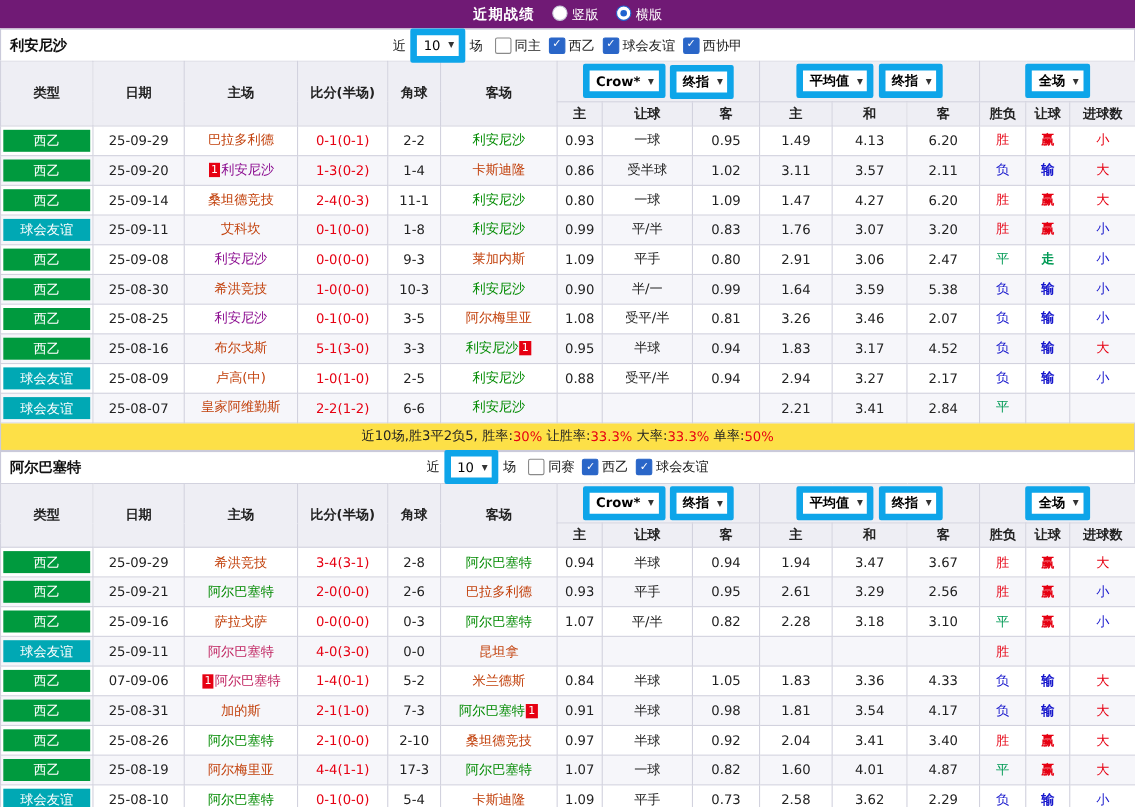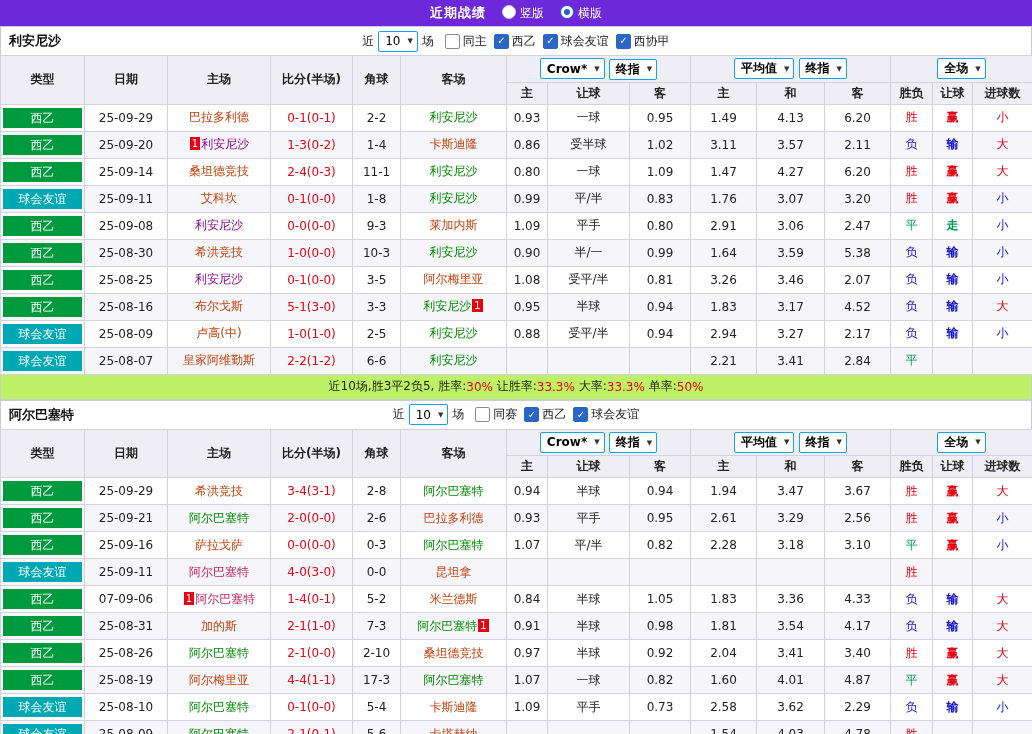--- a/index.html
+++ b/index.html
@@ -1,46 +1,46 @@
 <!DOCTYPE html>
 <html><head>
 <meta charset="utf-8">
 <style>
   html,body{margin:0;padding:0}
   body{width:1032px;background:#fff;font-family:"DejaVu Sans","Liberation Sans",sans-serif;font-size:12px;color:#222}
-  .topbar{height:26px;background:#6d28d9;display:flex;align-items:center;justify-content:center;gap:16px}
+  .topbar{height:26px;background:#701a75;display:flex;align-items:center;justify-content:center;gap:16px}
   .tb-title{color:#fff;font-weight:bold;font-size:13px;letter-spacing:1px}
   .radio{display:inline-flex;align-items:flex-start;gap:4px;color:#fff;cursor:pointer;font-size:12px}
   .rdot{width:12px;height:12px;border-radius:50%;background:#fff;border:1px solid #c8c8d8;position:relative;display:inline-block}
   .rdot.on{border-color:#1f62d0}
   .rdot.on::after{content:"";position:absolute;left:3px;top:3px;width:6px;height:6px;border-radius:50%;background:#1f62d0}
   .filter-row{position:relative;height:28px;display:flex;align-items:center;justify-content:center;border:1px solid #cacada;border-bottom:none;background:#fff}
   .team-name{position:absolute;left:8px;font-weight:bold;font-size:13px;color:#111}
   .filters{display:flex;align-items:center;gap:4px}
-  .sel{display:inline-flex;align-items:center;justify-content:flex-end;gap:7px;height:19px;background:#fff;border:1px solid #0ea5e9;border-radius:2px;padding:0 4px 0 6px;font-size:12px;color:#000;cursor:default}
+  .sel{display:inline-flex;align-items:center;justify-content:flex-end;gap:7px;height:19px;background:#fff;border:6px solid #0ea5e9;border-radius:2px;padding:0 4px 0 6px;font-size:12px;color:#000;cursor:default}
   .caret{font-size:7px;color:#333}
   .checks{display:inline-flex;align-items:flex-start}
   .chk{display:inline-flex;align-items:center;gap:3px;margin-left:7px;cursor:pointer}
   .box{width:13px;height:13px;border:1px solid #8a8a8a;border-radius:2px;background:#fff;display:inline-flex;align-items:center;justify-content:center;font-size:10px;font-weight:bold;color:#fff;line-height:1}
   .box.on{background:#2a66c8;border-color:#2a66c8}
   table.grid{width:1032px;border-collapse:collapse;table-layout:fixed}
   .grid th,.grid td{border:1px solid #d2d2de;text-align:center;padding:0;overflow:hidden;white-space:nowrap}
   .grid thead th{background:#eeeef4;height:21px;font-weight:bold;font-size:12px;color:#222}
   .grid thead th.grp{padding:2px 12px}
   .grid tbody td{height:26px;font-size:12px}
   .grid tbody tr:nth-child(even){background:#f6f6fa}
   .badge{display:block;margin:3px 2px;height:20px;line-height:20px;color:#fff;font-size:12px}
   .badge.green{background:#009a3e}
   .badge.teal{background:#00a8b4}
   .rc{display:inline-block;background:#e60012;color:#fff;font-size:10px;line-height:13px;padding:0 2px;margin:0 1px;vertical-align:1px}
   .tn{cursor:pointer}
   .t-black{color:#c2410c}.t-green{color:#008a00}.t-purple{color:#8a0a8f}.t-maroon{color:#c02360}
   .c-red{color:#e60012}.c-blue{color:#1414cc}.c-green{color:#009a55}.c-black{color:#222}
   .bold{font-weight:bold}
-  .summary{height:24px;display:flex;align-items:center;justify-content:center;border:1px solid #cacada;border-top:none;background:#bef264;font-size:12px}
+  .summary{height:24px;display:flex;align-items:center;justify-content:center;border:1px solid #cacada;border-top:none;background:#fde047;font-size:12px}
   .summary .seg{white-space:pre}
 </style>
 </head>
 <body>
 
 <div class="topbar">
   <span class="tb-title">近期战绩</span>
   <span class="radio">
     <span class="rdot"></span>
     <span>竖版</span>

